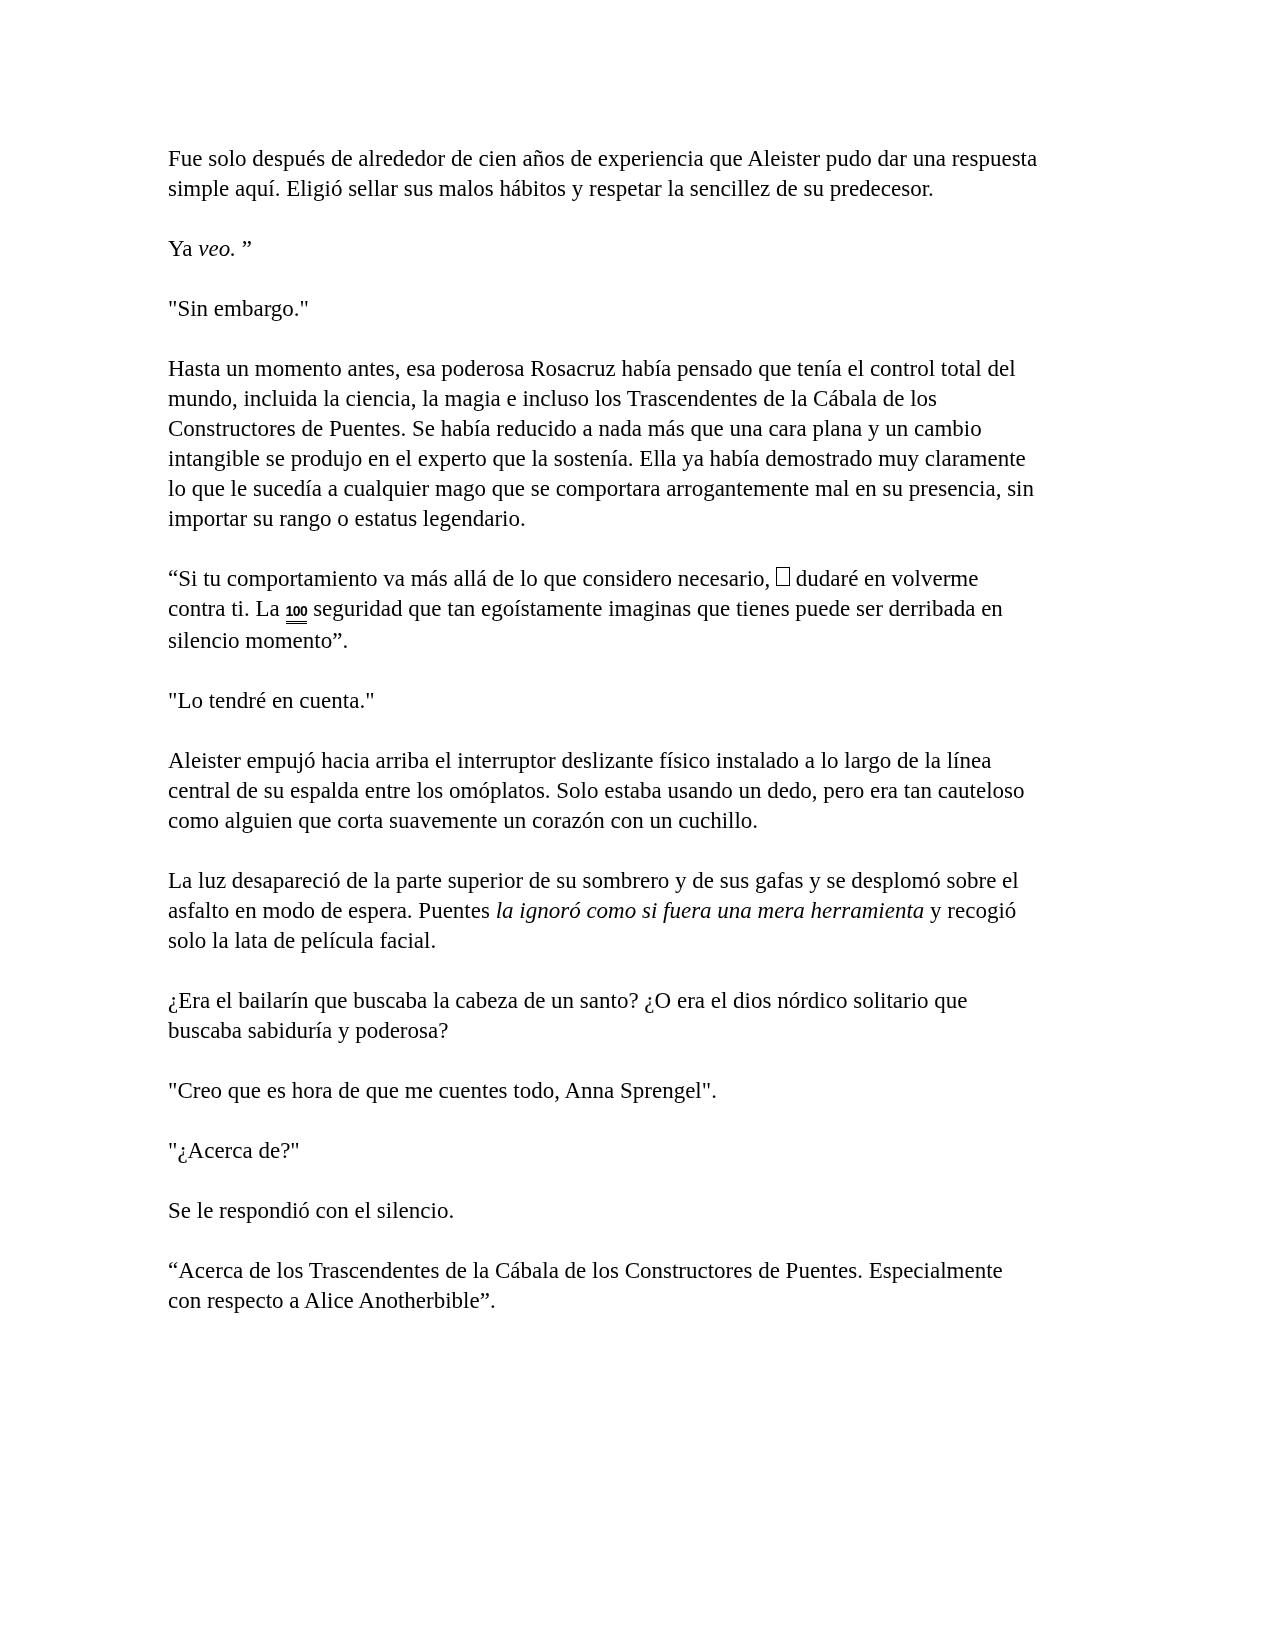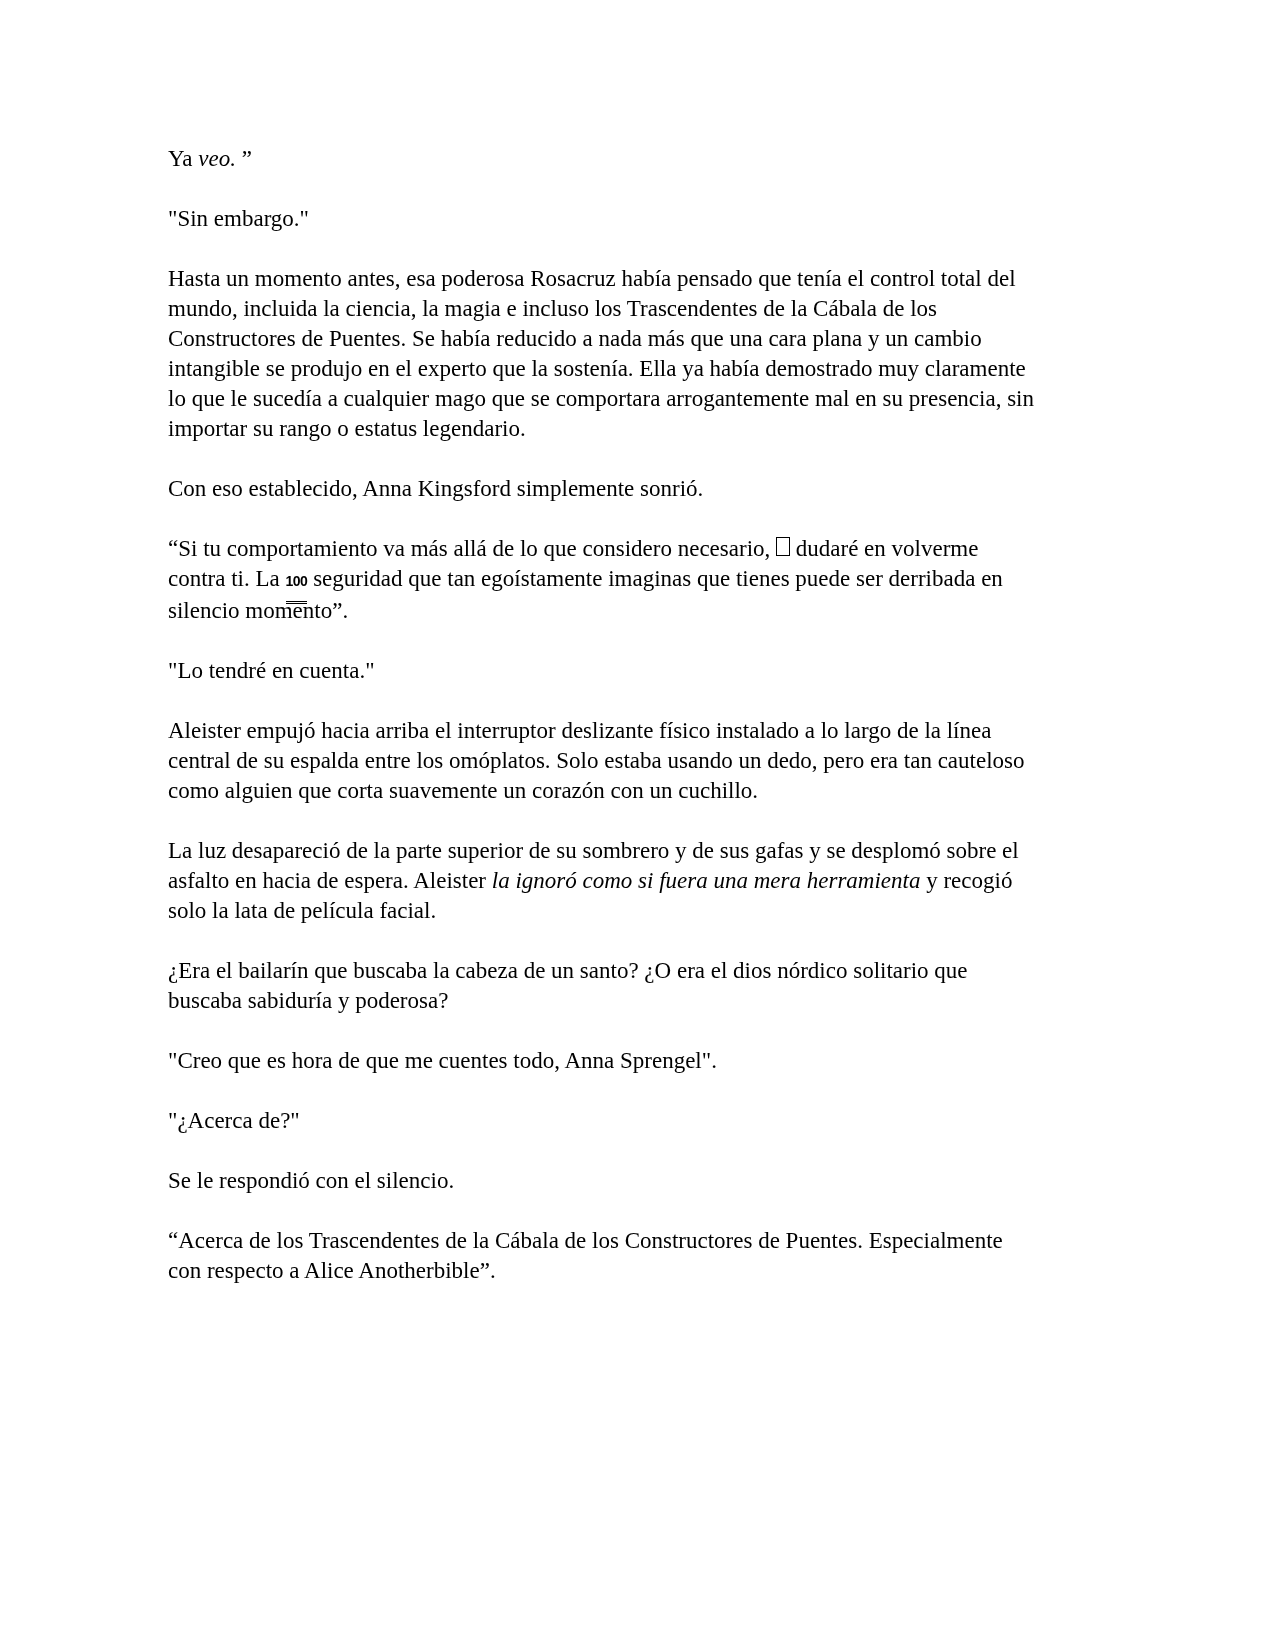--- a/index.html
+++ b/index.html
@@ -36,46 +36,46 @@
     border: 1.5px solid #000000;
     box-sizing: border-box;
     vertical-align: baseline;
   }
   .footnote-ref {
     font-family: "Liberation Sans", sans-serif;
     font-size: 14px;
     font-weight: bold;
     letter-spacing: -0.5px;
     border-bottom: 3px double #000000;
-    padding-bottom: 12px;
+    padding-bottom: 2px;
     text-decoration: none;
     color: #000000;
   }
 </style>
 </head>
 <body>
 
 <div class="page-content">
 
+  <p class="para"><span>Fue solo después de alrededor de cien años de experiencia que Aleister pudo dar una respuesta simple aquí. Eligió sellar sus malos hábitos y respetar la sencillez de su predecesor.</span></p>
 
   <p class="para"><span>Ya </span><span class="italic">veo.</span><span> ”</span></p>
 
   <p class="para"><span>"Sin embargo."</span></p>
 
   <p class="para"><span>Hasta un momento antes, esa poderosa Rosacruz había pensado que tenía el control total del mundo, incluida la ciencia, la magia e incluso los Trascendentes de la Cábala de los Constructores de Puentes. Se había reducido a nada más que una cara plana y un cambio intangible se produjo en el experto que la sostenía. Ella ya había demostrado muy claramente lo que le sucedía a cualquier mago que se comportara arrogantemente mal en su presencia, sin importar su rango o estatus legendario.</span></p>
 
-  <p class="para"><span>Con eso establecido, Anna Kingsford simplemente sonrió.</span></p>
 
   <p class="para"><span>“Si tu comportamiento va más allá de lo que considero necesario, </span><span class="missing-glyph"></span><span> dudaré en volverme contra ti. La </span><span class="footnote-ref">100</span><span> seguridad que tan egoístamente imaginas que tienes puede ser derribada en silencio momento”.</span></p>
 
   <p class="para"><span>"Lo tendré en cuenta."</span></p>
 
   <p class="para"><span>Aleister empujó hacia arriba el interruptor deslizante físico instalado a lo largo de la línea central de su espalda entre los omóplatos. Solo estaba usando un dedo, pero era tan cauteloso como alguien que corta suavemente un corazón con un cuchillo.</span></p>
 
-  <p class="para"><span>La luz desapareció de la parte superior de su sombrero y de sus gafas y se desplomó sobre el asfalto en hacia de espera. Aleister </span><span class="italic">la ignoró como si fuera una mera herramienta</span><span> y recogió solo la lata de película facial.</span></p>
+  <p class="para"><span>La luz desapareció de la parte superior de su sombrero y de sus gafas y se desplomó sobre el asfalto en modo de espera. Puentes </span><span class="italic">la ignoró como si fuera una mera herramienta</span><span> y recogió solo la lata de película facial.</span></p>
 
   <p class="para"><span>¿Era el bailarín que buscaba la cabeza de un santo? ¿O era el dios nórdico solitario que buscaba sabiduría y poderosa?</span></p>
 
 
   <p class="para"><span>"Creo que es hora de que me cuentes todo, Anna Sprengel".</span></p>
 
   <p class="para"><span>"¿Acerca de?"</span></p>
 
   <p class="para"><span>Se le respondió con el silencio.</span></p>
 

